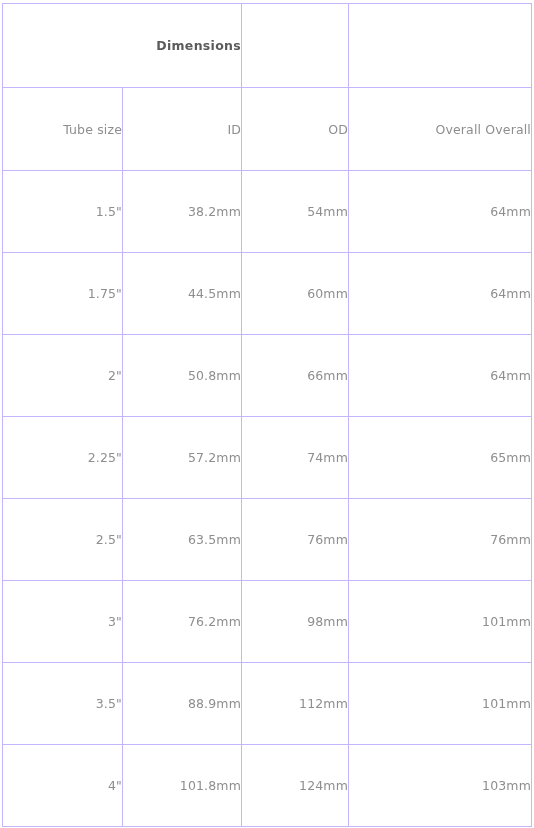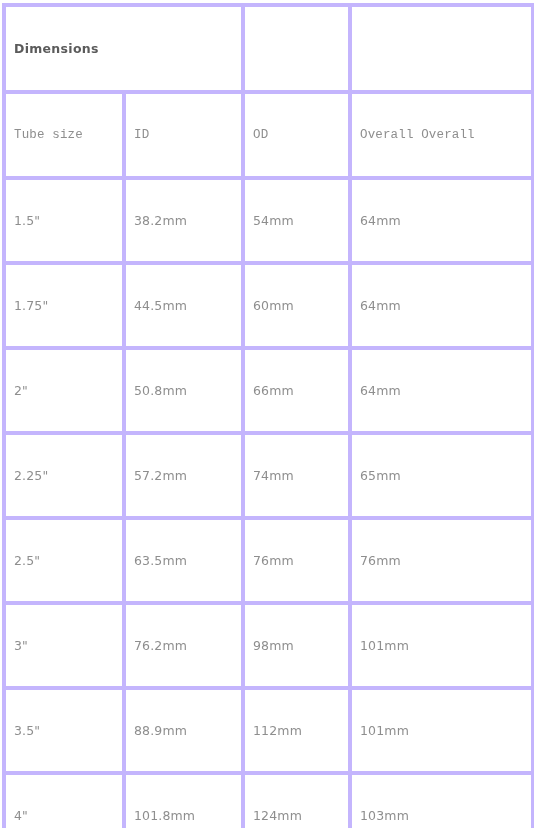--- a/index.html
+++ b/index.html
@@ -26,23 +26,23 @@
     border-collapse: collapse;
     table-layout: fixed;
     position: absolute;
     left: 2px;
     top: 3px;
     width: 529px;
   }
 
   table.dim-table td,
   table.dim-table th {
-    border: 4px solid #c4b5fd;
-    padding: 0 8px;
-    text-align: left;
+    border: 1px solid #c4b5fd;
+    padding: 0 0;
+    text-align: right;
     vertical-align: middle;
     font-weight: normal;
     font-size: 12.5px;
     color: #8e8e8e;
     letter-spacing: 0.15px;
     background: #ffffff;
     overflow: hidden;
     white-space: nowrap;
   }
 
@@ -53,21 +53,21 @@
   col.c4 { width: 183px; }
 
   tr.title-row td { height: 83px; }
   tr.title-row td.title-cell {
     font-weight: bold;
     color: #5b5b5b;
     font-size: 12.5px;
     letter-spacing: 0.3px;
   }
 
-  tr.header-row th { height: 82px; font-family: Liberation Mono, monospace; }
+  tr.header-row th { height: 82px; }
 
   tr.data-row td { height: 81px; }
 
   td.empty-cell, th.empty-cell { padding: 0; }
 </style>
 </head>
 <body>
 
 <div class="table-wrap">
   <table class="dim-table">

